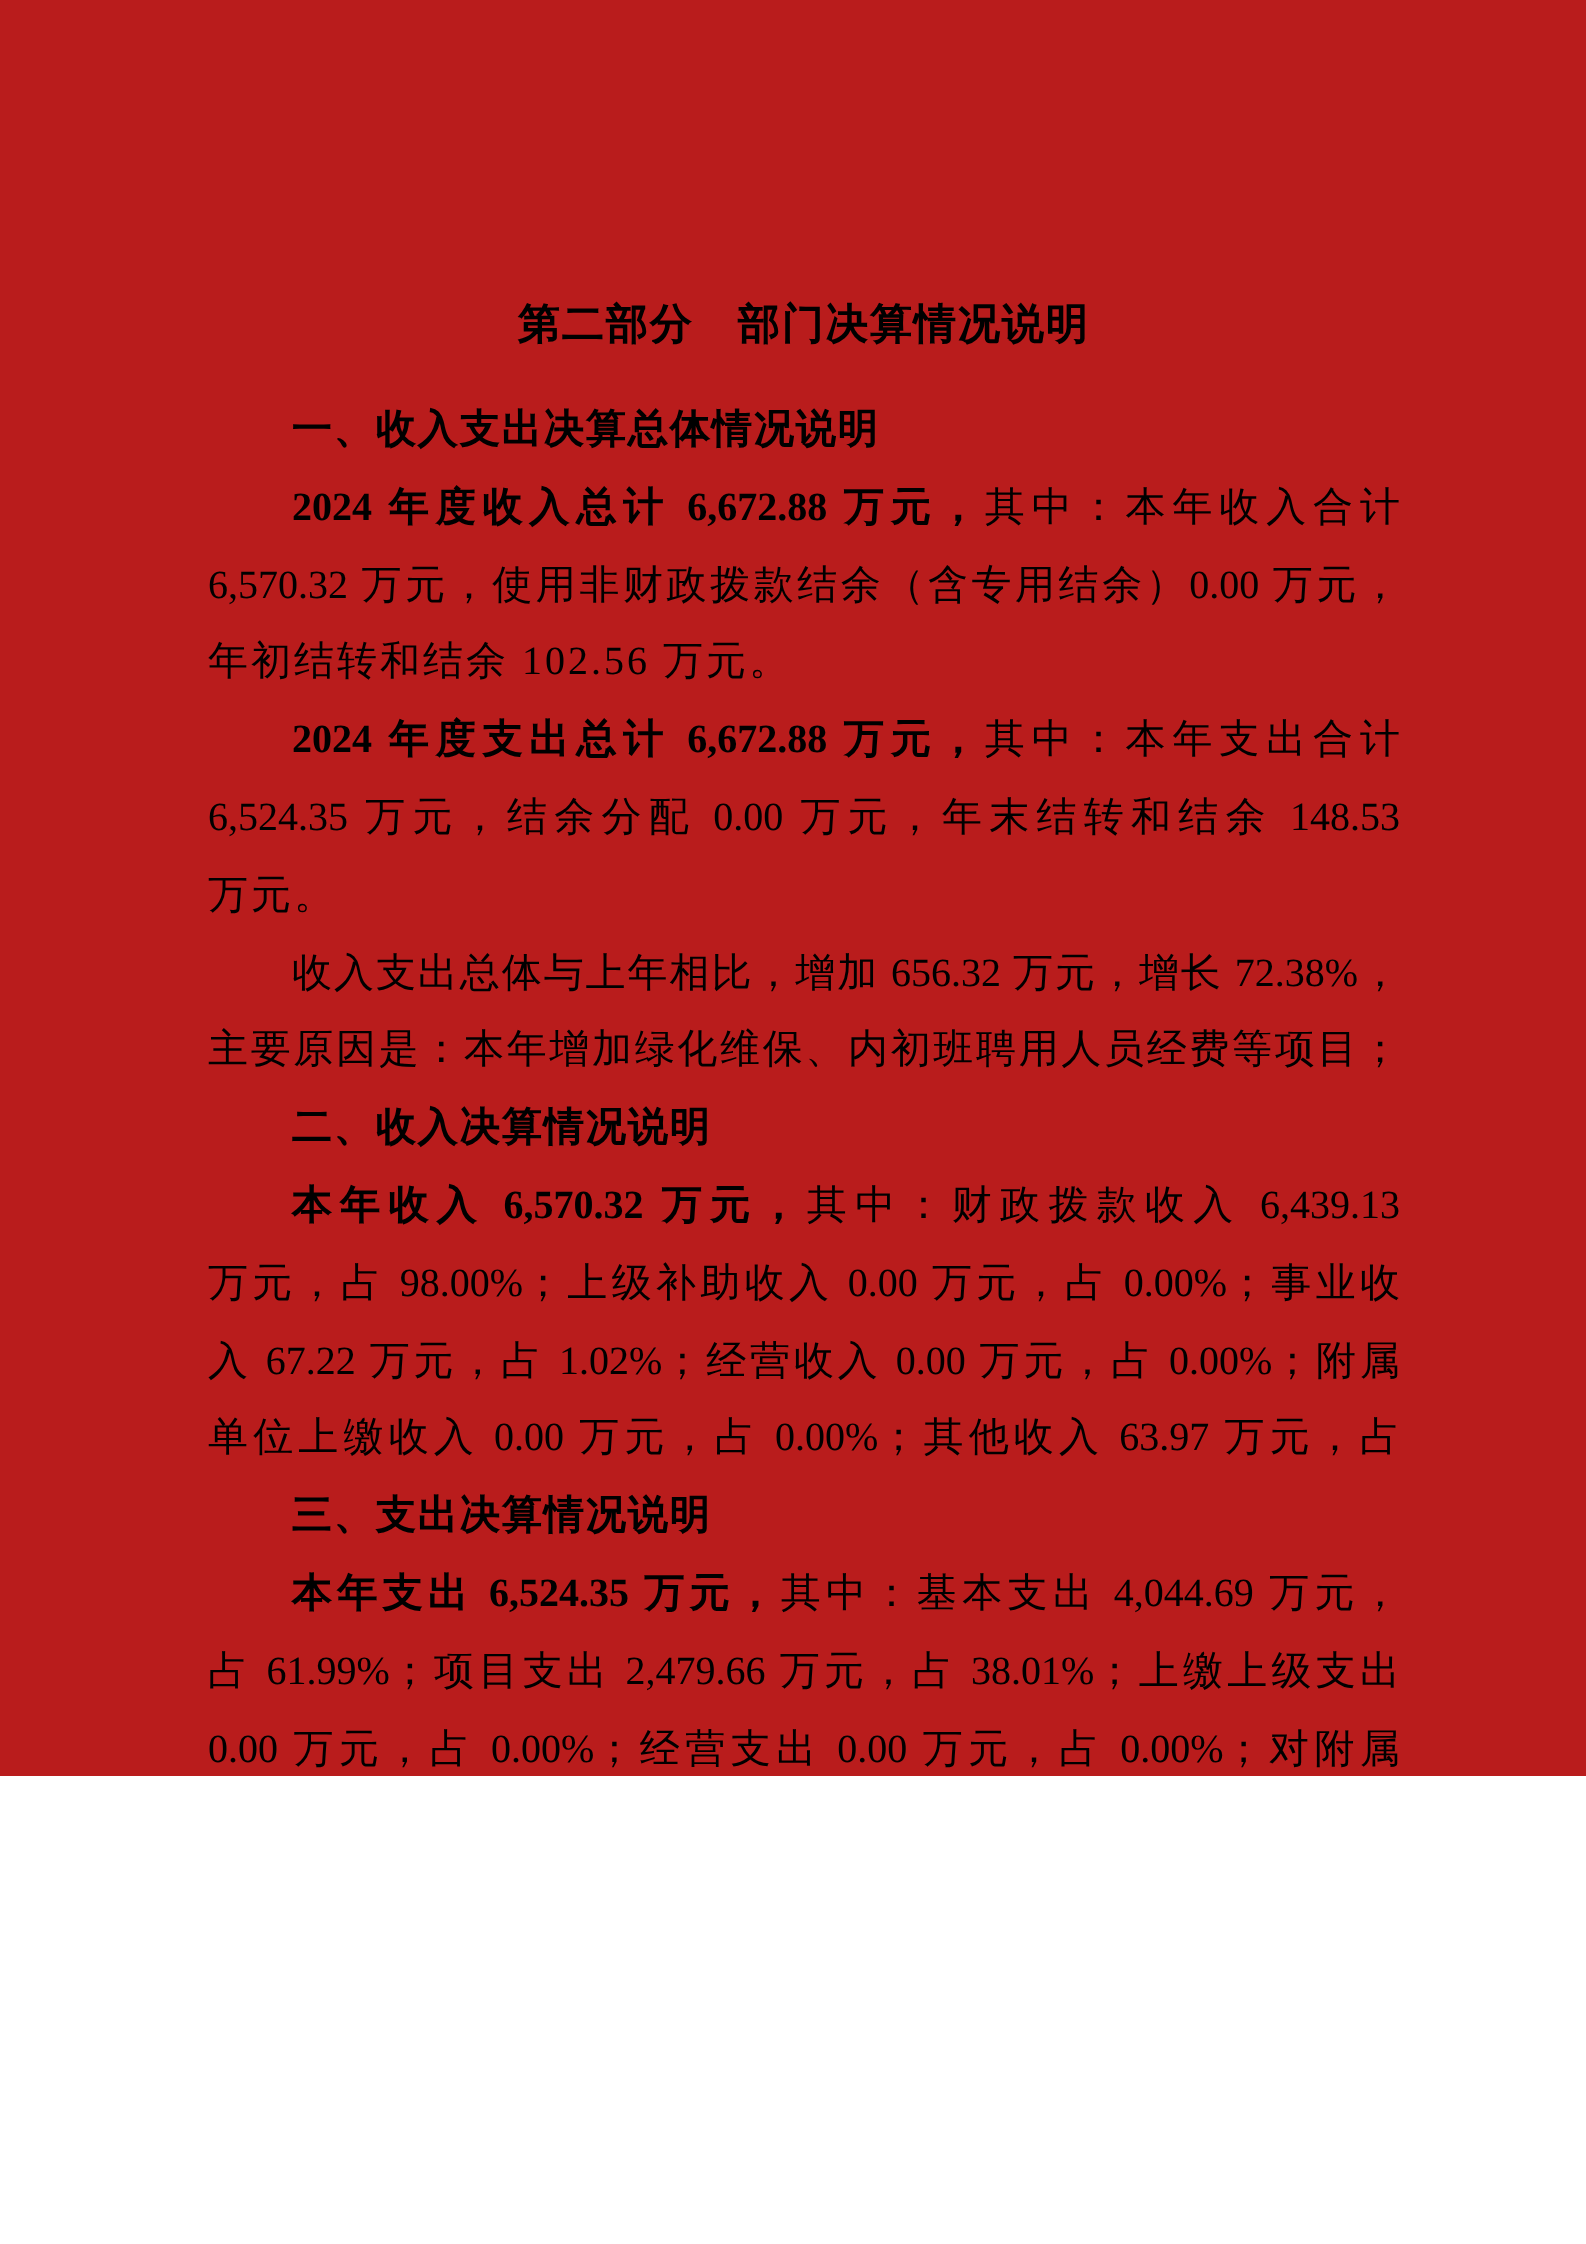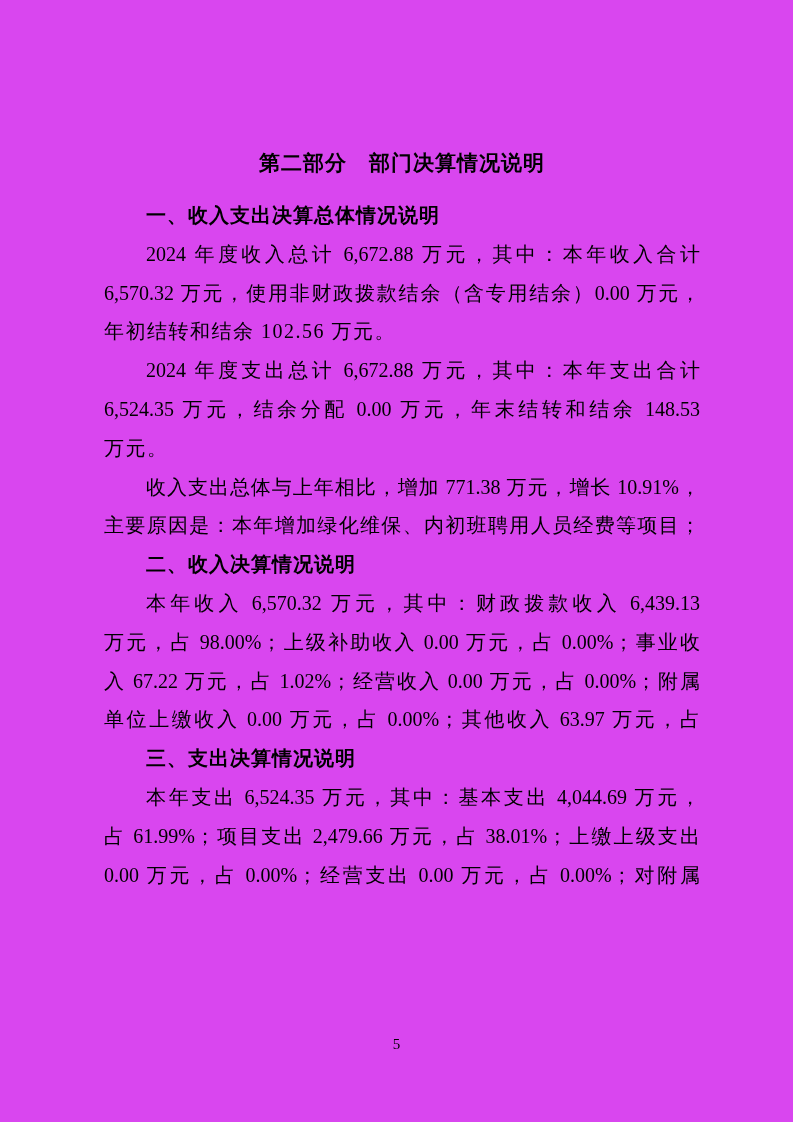--- a/index.html
+++ b/index.html
@@ -3,22 +3,22 @@
 <meta charset="utf-8">
 <style>
   html, body {
     margin: 0;
     padding: 0;
     background: #ffffff;
   }
   .page {
     position: relative;
     width: 793px;
-    height: 1122px;
-    background: #d946ef;
+    height: 888px;
+    background: #b91c1c;
     overflow: hidden;
     color: #000000;
   }
   .content {
     position: absolute;
     left: 104px;
     top: 144px;
     width: 596px;
   }
   .doc-title {
@@ -41,21 +41,21 @@
     margin: 0;
   }
   .ln {
     font-family: "Liberation Serif", "DejaVu Serif", serif;
     font-size: 20px;
     line-height: 38.8px;
     height: 38.8px;
     letter-spacing: 1.5px;
     white-space: normal;
   }
-  .ln .b { font-weight: 400; }
+  .ln .b { font-weight: 700; }
   .j {
     text-align: justify;
     text-align-last: justify;
     letter-spacing: 0;
   }
   .ind { text-indent: 42px; }
   .pagenum {
     position: absolute;
     top: 1034px;
     left: 0;
@@ -77,21 +77,21 @@
     <h2 class="sec">一、收入支出决算总体情况说明</h2>
 
     <div class="ln j ind"><span class="b">2024 年度收入总计 6,672.88 万元，</span><span>其中：本年收入合计</span></div>
     <div class="ln j"><span>6,570.32 万元，使用非财政拨款结余（含专用结余）0.00 万元，</span></div>
     <div class="ln"><span>年初结转和结余 102.56 万元。</span></div>
 
     <div class="ln j ind"><span class="b">2024 年度支出总计 6,672.88 万元，</span><span>其中：本年支出合计</span></div>
     <div class="ln j"><span>6,524.35 万元，结余分配 0.00 万元，年末结转和结余 148.53</span></div>
     <div class="ln"><span>万元。</span></div>
 
-    <div class="ln j ind"><span>收入支出总体与上年相比，增加 771.38 万元，增长 10.91%，</span></div>
+    <div class="ln j ind"><span>收入支出总体与上年相比，增加 656.32 万元，增长 72.38%，</span></div>
     <div class="ln j"><span>主要原因是：本年增加绿化维保、内初班聘用人员经费等项目；</span></div>
 
     <h2 class="sec">二、收入决算情况说明</h2>
 
     <div class="ln j ind"><span class="b">本年收入 6,570.32 万元，</span><span>其中：财政拨款收入 6,439.13</span></div>
     <div class="ln j"><span>万元，占 98.00%；上级补助收入 0.00 万元，占 0.00%；事业收</span></div>
     <div class="ln j"><span>入 67.22 万元，占 1.02%；经营收入 0.00 万元，占 0.00%；附属</span></div>
     <div class="ln j"><span>单位上缴收入 0.00 万元，占 0.00%；其他收入 63.97 万元，占</span></div>
 
     <h2 class="sec">三、支出决算情况说明</h2>

